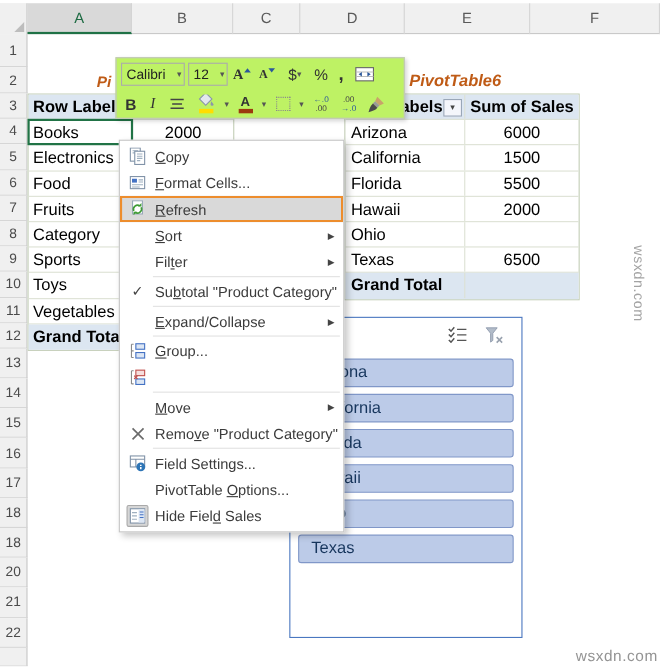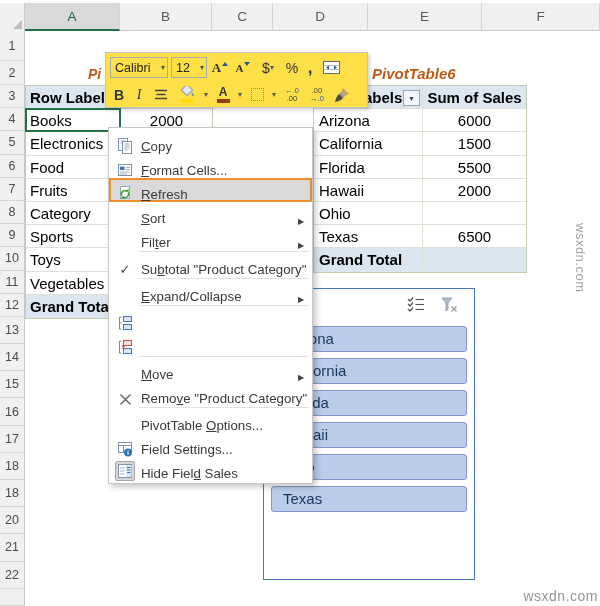--- a/index.html
+++ b/index.html
@@ -44,21 +44,21 @@
   .sl-clear{left:174px;}
   .sl-btn{position:absolute;left:7px;width:196px;height:26px;background:#bccbe8;border:1px solid #8097c8;border-radius:3px;
           font-size:15px;color:#17365d;line-height:24px;padding-left:11px;overflow:hidden;white-space:nowrap;}
 
   
   .wm{color:#949494;font-size:14px;letter-spacing:0.5px;z-index:3;}
   .wm-b{position:absolute;right:2px;bottom:2px;}
   .wm-v{position:absolute;left:588px;top:223px;transform:rotate(90deg);transform-origin:0 0;font-size:13px;opacity:.85;}
 
   
-  .mtb{position:absolute;left:105px;top:52px;width:263px;height:56px;background:#fde047;border:1px solid #c3c3c3;
+  .mtb{position:absolute;left:105px;top:52px;width:263px;height:56px;background:#bef264;border:1px solid #c3c3c3;
        box-shadow:2px 2px 4px rgba(0,0,0,.18);z-index:40;padding:1px 4px;}
   .mtb-row{display:flex;align-items:center;height:27px;gap:3px;}
   .combo{display:flex;align-items:center;justify-content:space-between;height:21px;border:1px solid #ababab;
          padding:0 2px 0 4px;font-size:12.5px;color:#222;}
   .combo .dd{font-size:8px;color:#555;margin-left:3px;}
   .cw1{width:58px}.cw2{width:36px}
   .tbtn{display:flex;align-items:center;justify-content:center;color:#333;cursor:default;}
   .fA{font-size:13px;font-weight:bold;font-family:"Liberation Serif",serif;}
   .tri{width:0;height:0;margin-left:1px;}
   .tri.up{border-left:3px solid transparent;border-right:3px solid transparent;border-bottom:4px solid #2b579a;margin-bottom:7px;}
@@ -68,21 +68,21 @@
   .ddm{font-size:8px;color:#555;}
   .stack{display:flex;flex-direction:column;align-items:center;line-height:0;}
   .colorbar{width:13px;height:4px;margin-top:1px;}
   .dotbox{width:13px;height:13px;border:1px dotted #8a8a8a;}
   .decbtn{display:flex;flex-direction:column;align-items:center;font-size:7.5px;line-height:8px;color:#2b579a;}
   .bigsym{font-size:14px;}
 
   
   .menu{position:absolute;left:108px;top:127px;width:205px;background:#fff;border:1px solid #c6c6c6;
         box-shadow:3px 3px 6px rgba(0,0,0,.22);z-index:50;padding:2px 0;font-size:13.3px;color:#3b3b3b;}
-  .mi{display:flex;align-items:flex-end;height:24px;white-space:nowrap;}
+  .mi{display:flex;align-items:center;height:24px;white-space:nowrap;}
   .mi-ico{width:32px;display:flex;align-items:center;justify-content:center;flex:none;}
   .mi-label{flex:1;overflow:hidden;}
   .mi-label u{text-decoration:underline;}
   .mi-arrow{width:14px;font-size:8px;color:#444;text-align:left;flex:none;}
   .mi-sep{border-top:1px solid #e2e2e2;margin:1px 3px 1px 30px;height:0;}
   .mi.hl{background:#d9d9d9;box-shadow:inset 0 0 0 2px #ed8d2d;}
   .chk{font-size:13px;color:#444;}
   .pressedbox{background:#d6d6d6;border:1px solid #a9a9a9;border-radius:2px;padding:1px;display:flex;}
 </style>
 </head>
@@ -392,20 +392,21 @@
     </div>
     <div class="mi-sep"></div>
     <div class="mi">
       <span class="mi-ico">
         <svg width="16" height="16" viewBox="0 0 16 16">
           <path d="M2.5 2 v12 M2.5 2 h2 M2.5 14 h2 M2.5 8 h2" stroke="#8a8a8a" stroke-width="1" fill="none"></path>
           <rect x="6.5" y="1.5" width="8" height="5" fill="#dce6f4" stroke="#4472c4"></rect>
           <rect x="6.5" y="9.5" width="8" height="5" fill="#dce6f4" stroke="#4472c4"></rect>
         </svg>
       </span>
+      <span class="mi-label"><span></span><u>G</u><span>roup...</span></span>
     </div>
     <div class="mi">
       <span class="mi-ico">
         <svg width="16" height="16" viewBox="0 0 16 16">
           <path d="M2.5 2 v12 M2.5 2 h2 M2.5 14 h2" stroke="#8a8a8a" stroke-width="1" fill="none"></path>
           <rect x="6.5" y="1.5" width="8" height="5" fill="#f6dedd" stroke="#c0504d"></rect>
           <rect x="6.5" y="9.5" width="8" height="5" fill="#dce6f4" stroke="#4472c4"></rect>
           <path d="M5 6.5 l3 3 M8 6.5 l-3 3" stroke="#c0504d" stroke-width="1.2"></path>
         </svg>
       </span>
@@ -419,33 +420,33 @@
     <div class="mi">
       <span class="mi-ico">
         <svg width="13" height="13" viewBox="0 0 13 13">
           <path d="M1.5 1.5 L11.5 11.5 M11.5 1.5 L1.5 11.5" stroke="#6b6b6b" stroke-width="1.5"></path>
         </svg>
       </span>
       <span class="mi-label"><span>Remo</span><u>v</u><span>e "Product Category"</span></span>
     </div>
     <div class="mi-sep"></div>
     <div class="mi">
-      <span class="mi-ico"></span>
-      <span class="mi-label"><span>PivotTable </span><u>O</u><span>ptions...</span></span>
-    </div>
-    <div class="mi">
       <span class="mi-ico">
         <svg width="16" height="16" viewBox="0 0 16 16">
           <rect x="1.5" y="1.5" width="13" height="10" fill="#fff" stroke="#8193a8"></rect>
           <path d="M1.5 4.5 h13 M6.5 4.5 v7" stroke="#8193a8" stroke-width="1"></path>
           <circle cx="11" cy="11.5" r="4" fill="#2e75b6"></circle>
           <path d="M11 9.6 v1 M11 11.5 v2.1" stroke="#fff" stroke-width="1.4"></path>
         </svg>
       </span>
       <span class="mi-label"><span>Field Settin</span><u>g</u><span>s...</span></span>
+    </div>
+    <div class="mi">
+      <span class="mi-ico"></span>
+      <span class="mi-label"><span>PivotTable </span><u>O</u><span>ptions...</span></span>
     </div>
     <div class="mi">
       <span class="mi-ico">
         <span class="pressedbox">
           <svg width="16" height="16" viewBox="0 0 16 16">
             <rect x="1.5" y="1.5" width="13" height="13" fill="#fff" stroke="#8193a8"></rect>
             <rect x="9" y="2" width="5.5" height="12" fill="#dce6f4"></rect>
             <path d="M10 4.5 h3.5 M10 7 h3.5 M10 9.5 h3.5" stroke="#4472c4" stroke-width="1"></path>
             <path d="M3 5 h4.5 M3 8 h4.5 M3 11 h4.5" stroke="#9fb0c0" stroke-width="1"></path>
           </svg>

